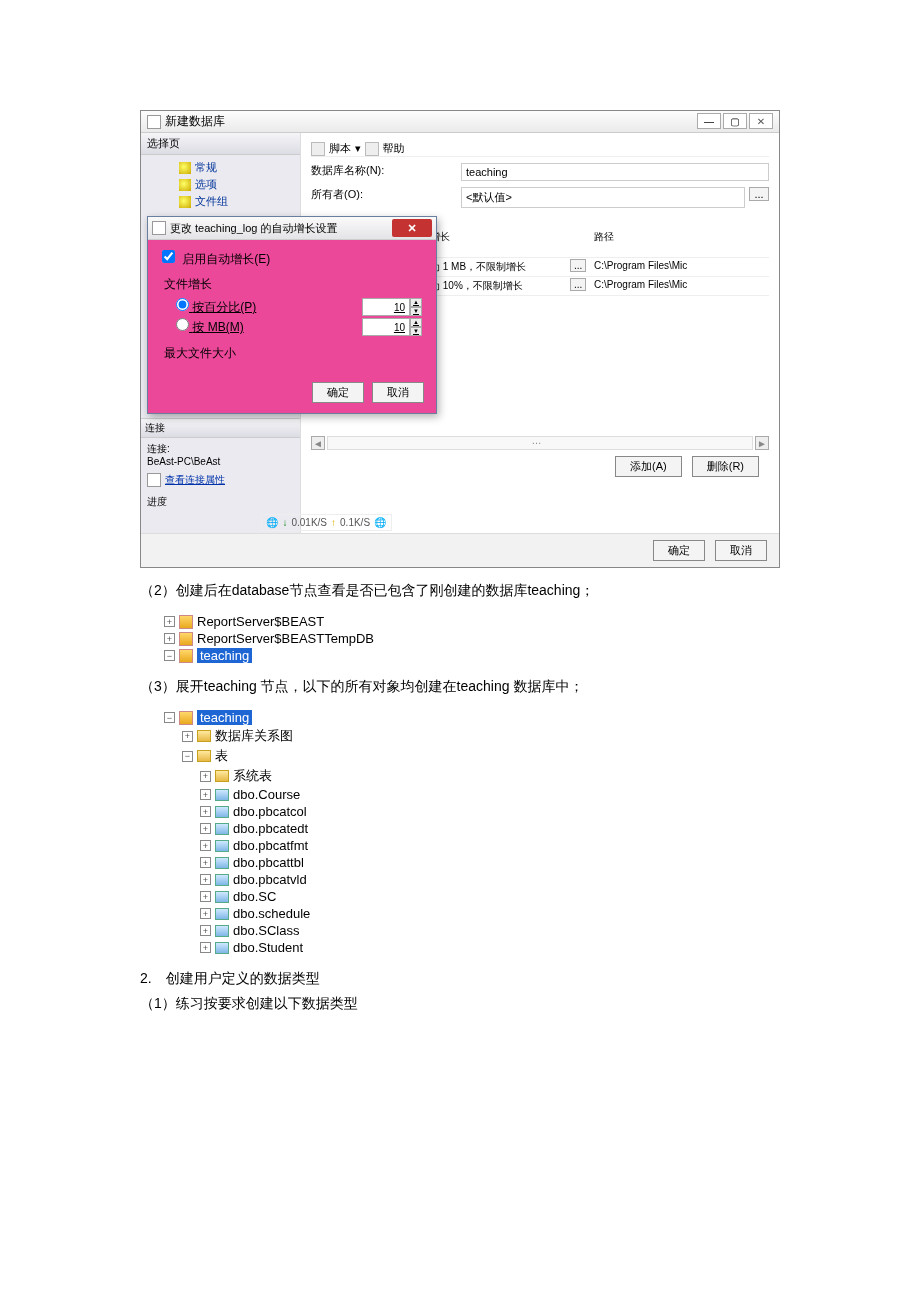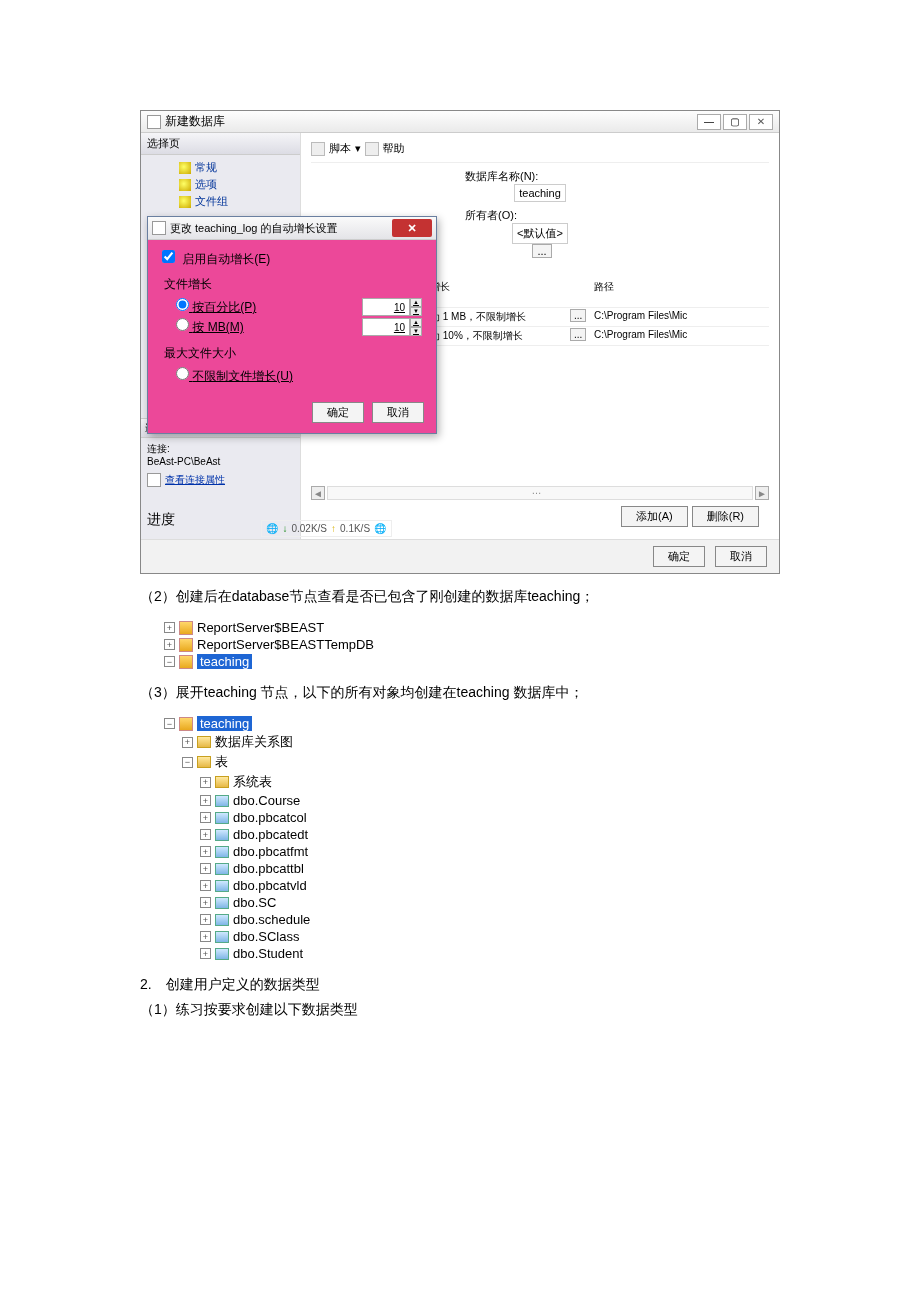--- a/index.html
+++ b/index.html
@@ -6,41 +6,41 @@
   body { font-family: "Segoe UI", Tahoma, sans-serif; font-size: 12px; background: #fff; width: 920px; }
   .page { padding: 110px 140px 60px 140px; }
 
   
   .dialog-main {
     border: 1px solid #888; background: #f0f0f0; position: relative;
     margin-bottom: 12px;
   }
   .titlebar {
     background: linear-gradient(#fdfdfd, #eaeaea); border-bottom: 1px solid #ccc;
-    display: flex; align-items: center; padding: 2px 6px; font-size: 12px;
+    display: flex; padding: 2px 6px; font-size: 12px;
     justify-content: space-between;
   }
   .titlebar-left { display: flex; align-items: center; gap: 4px; }
   .tb-icon { width: 14px; height: 14px; border: 1px solid #999; background: #fff; }
   .window-buttons { display: flex; gap: 2px; }
   .wbtn { width: 24px; height: 16px; border: 1px solid #aaa; display: flex; align-items: center; justify-content: center; font-size: 10px; background: #fff; }
   .wbtn.close { color: #555; }
   .dialog-body { display: flex; min-height: 400px; }
   .sidebar {
     width: 160px; background: #eaeaf0; border-right: 1px solid #ddd; font-size: 11px;
   }
   .side-section-h { background: linear-gradient(#f5f5f8,#dcdce4); padding: 3px 6px; border-bottom: 1px solid #ccc; }
   .side-list { padding: 4px 6px; margin-left: 32px; }
   .side-item { display: flex; align-items: center; gap: 4px; padding: 1px 0; color: #003399; }
   .side-item .sico { width: 12px; height: 12px; background: radial-gradient(circle at 40% 40%, #ff6, #ca0);}
   .side-item.sel { font-weight: normal; }
   .content { flex: 1; background: #fff; padding: 6px 10px; position: relative; font-size: 11px; }
-  .toolbar { display: flex; align-items: center; gap: 4px; padding: 2px 0 6px 0; border-bottom: 1px solid #eee; }
+  .toolbar { display: flex; align-items: center; gap: 4px; padding: 2px 0 0 0; border-bottom: 1px solid #eee; }
   .toolbar .tico { width: 14px; height: 14px; background: #eee; border: 1px solid #bbb; }
-  .form-row { display: flex; align-items: center; margin: 6px 0; flex-direction: column; }
+  .form-row { display: flex; align-items: flex-start; margin: 6px 0; }
   .form-row label { width: 150px; }
   .form-row .val { flex: 1; border: 1px solid #ccc; padding: 2px 4px; background: #fff; font-size: 11px; }
   .ellipsis-btn { width: 20px; border: 1px solid #aaa; background: #f4f4f4; margin-left: 4px; text-align: center; }
 
   .grid { margin-top: 20px; }
   .grid-head, .grid-row { display: flex; font-size: 10px; }
   .grid-head > div, .grid-row > div { padding: 2px 4px; border-bottom: 1px solid #eee; }
   .gh1 { width: 40px; } .gh2 { width: 55px; } .gh3 { width: 160px; } .gh4 { width: 24px; } .gh5 { flex: 1; }
   .grid-row .cell-btn { border: 1px solid #aaa; background: #f4f4f4; padding: 0 3px; }
 
@@ -61,29 +61,29 @@
   .spin-wrap { display:flex; align-items:center; }
   .spinbtns { display:flex; flex-direction:column; }
   .spinbtns span { width:12px; height:9px; border:1px solid #aaa; background:#eee; font-size:6px; line-height:7px; text-align:center;}
   .sub-footer { display: flex; justify-content: flex-end; gap: 8px; padding: 6px 12px 10px; }
   .btn { border: 1px solid #888; background: #f4f4f4; padding: 2px 14px; font-size: 11px; }
 
   .conn-area { padding: 4px 6px; font-size: 10px; }
   .conn-area .hdr { background: linear-gradient(#f5f5f8,#dcdce4); padding: 2px 4px; margin-left:-6px; margin-right:-6px; border-top:1px solid #ccc; border-bottom:1px solid #ccc;}
   .linktxt { color: #0033aa; text-decoration: underline; }
 
-  .progress-area { padding: 4px 6px; font-size: 14px; margin-top: 16px; }
+  .progress-area { padding: 4px 6px; font-size: 10px; }
   .spinner { width:24px; height:24px; border:3px dotted #5a8; border-radius:50%; }
 
   .scrollbar-row { display:flex; align-items:center; gap:2px; font-size:10px; color:#888; }
   .arrowbtn { width:14px; height:14px; border:1px solid #aaa; background:#eee; display:flex; align-items:center; justify-content:center;}
   .track { flex:1; height:14px; border:1px solid #ddd; background:#f8f8f8; position:relative;}
   .track::before { content:"…"; position:absolute; left:48%; top:-2px; }
 
-  .footer-buttons { display: flex; justify-content: flex-end; gap: 4px; padding: 6px 10px; }
+  .footer-buttons { display: flex; justify-content: flex-end; gap: 10px; padding: 6px 10px; }
   .main-footer { display:flex; justify-content:flex-end; gap:10px; padding:6px 12px; border-top:1px solid #ddd; background:#f2f2f2;}
 
   .status-strip { display:flex; align-items:center; gap:4px; font-size:10px; color:#555; padding:2px 4px; border:1px solid #eee; margin-top:-1px; }
 
   
   .doc-text { font-size: 14px; margin: 12px 0; line-height:1.5; }
   .tree { margin: 4px 0 12px 24px; }
   .tree-node { display:flex; align-items:center; gap:4px; padding:1px 0; font-size:13px; }
   .expander { width:11px; height:11px; border:1px solid #888; display:flex; align-items:center; justify-content:center; font-size:9px; color:#555; background:#fff;}
   .db-icon { width:14px; height:14px; background:linear-gradient(#ffd76a, #e9a91e); border:1px solid #c88;}
@@ -239,37 +239,31 @@
           <div class="spin-wrap">
             <div class="spin">10</div>
             <div class="spinbtns">
                 <span>▲</span>
                 <span>▼</span>
               </div>
           </div>
         </div>
 
         <div class="group-label">最大文件大小</div>
-        <div class="radio-row">
-          <label>
-            <input type="radio" name="ms" style="">
-            <span>不限制文件增长(U)</span>
-          </label>
-        </div>
       </div>
       <div class="sub-footer">
         <button class="btn">确定</button>
         <button class="btn">取消</button>
       </div>
     </div>
 
     <div class="status-strip" style="position:absolute; left:120px; bottom:36px;">
       <span>🌐</span>
       <span style="color:#1a8a1a">↓</span>
-      <span>0.02K/S</span>
+      <span>0.01K/S</span>
       <span style="color:#d8b000">↑</span>
       <span>0.1K/S</span>
       <span>🌐</span>
     </div>
 
     <div class="main-footer">
       <button class="btn">确定</button>
       <button class="btn">取消</button>
     </div>
   </div>

